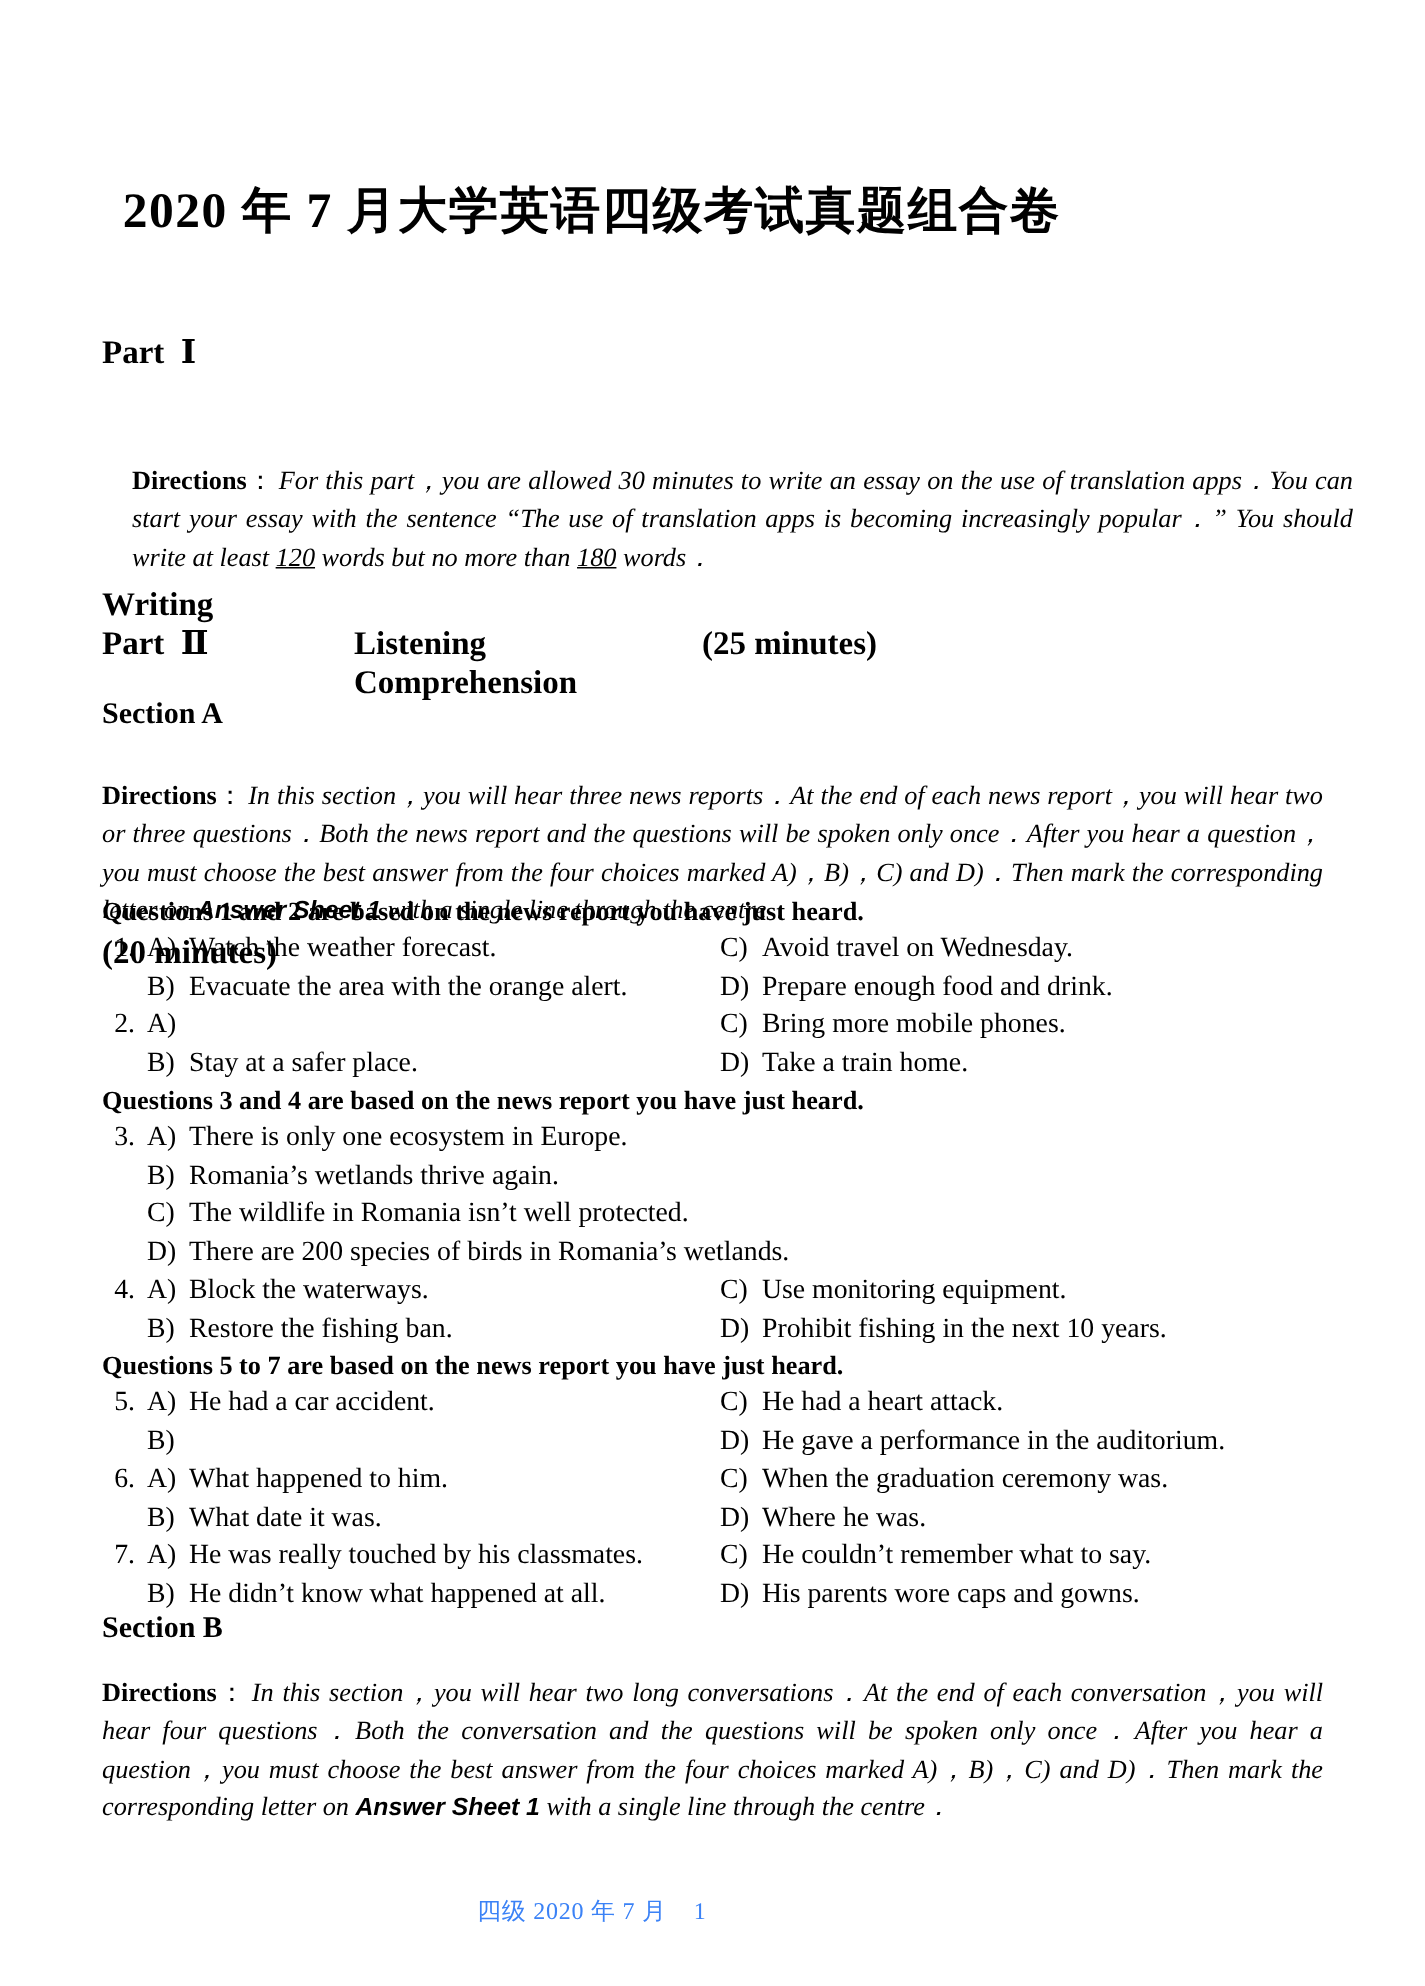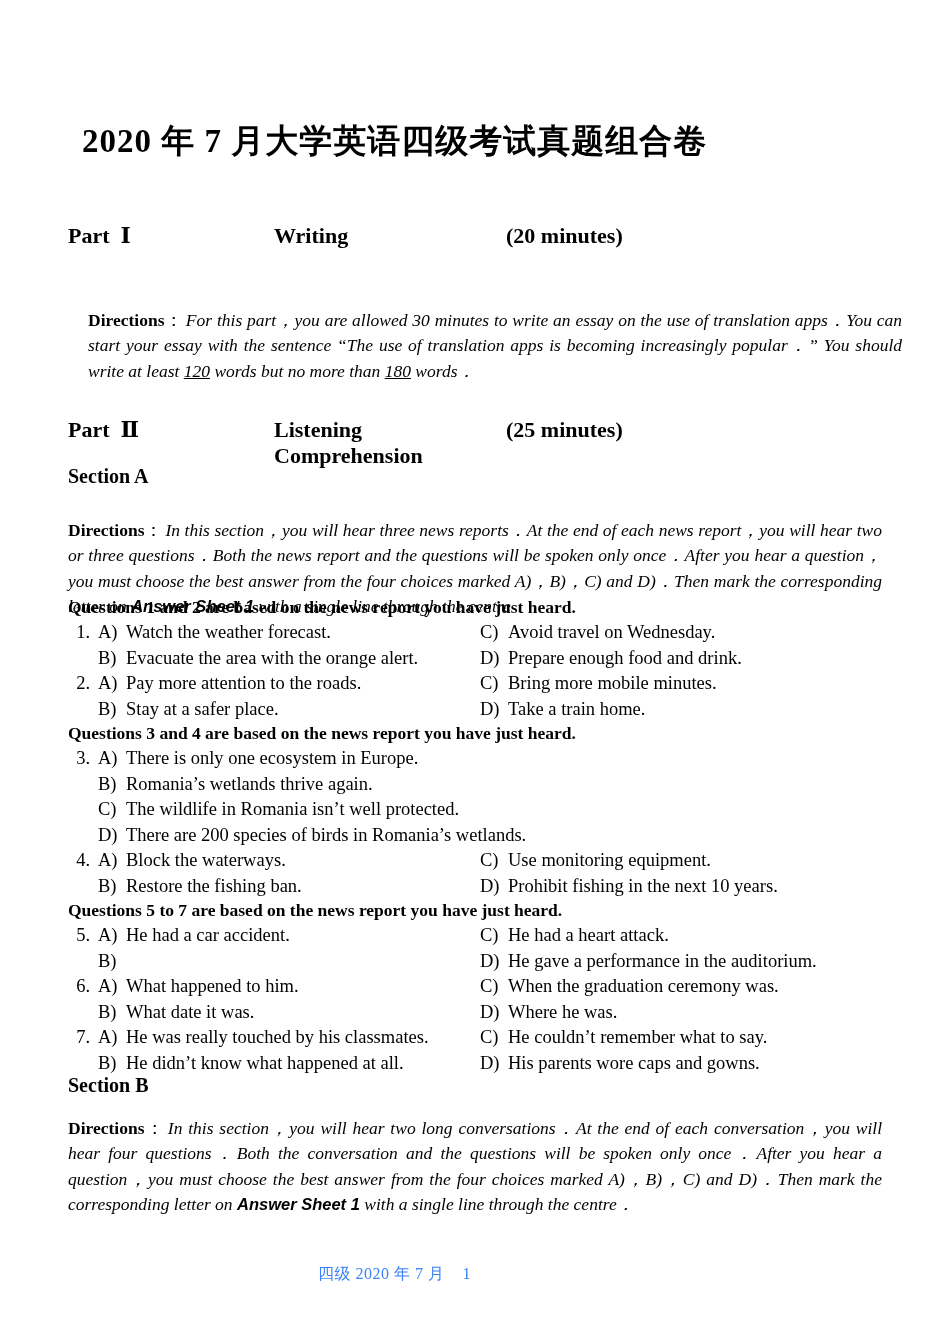--- a/index.html
+++ b/index.html
@@ -44,26 +44,25 @@
     align-items: baseline;
   }
   .part-head .ph-part {
     width: 168px;
     flex: 0 0 168px;
     white-space: pre;
   }
   .part-head .ph-name {
     width: 232px;
     flex: 0 0 232px;
-    margin-left: 38px;
   }
   .part-head .ph-time {
     flex: 0 0 auto;
   }
-  #part1-head { top: 222px; }
+  #part1-head { top: 222px; flex-direction: column; }
   #part2-head { top: 416px; }
 
   .section-head {
     position: absolute;
     left: 68px;
     font-weight: bold;
     font-size: 20px;
   }
   #sectionA-head { top: 465px; }
   #sectionB-head { top: 1074px; }
@@ -208,25 +207,24 @@
       </span>
       <span class="q-col right">
         <span class="q-letter">D)</span>
         <span class="q-text">Prepare enough food and drink.</span>
       </span>
     </div>
     <div class="q-row">
       <span class="q-col">
         <span class="q-num">2.</span>
         <span class="q-letter">A)</span>
-        <span class="q-text">Pay more attention to the roads.</span>
-      </span>
-      <span class="q-col right">
-        <span class="q-letter">C)</span>
-        <span class="q-text">Bring more mobile minutes.</span>
+      </span>
+      <span class="q-col right">
+        <span class="q-letter">C)</span>
+        <span class="q-text">Bring more mobile phones.</span>
       </span>
     </div>
     <div class="q-row">
       <span class="q-col">
         <span class="q-num blank">2.</span>
         <span class="q-letter">B)</span>
         <span class="q-text">Stay at a safer place.</span>
       </span>
       <span class="q-col right">
         <span class="q-letter">D)</span>

